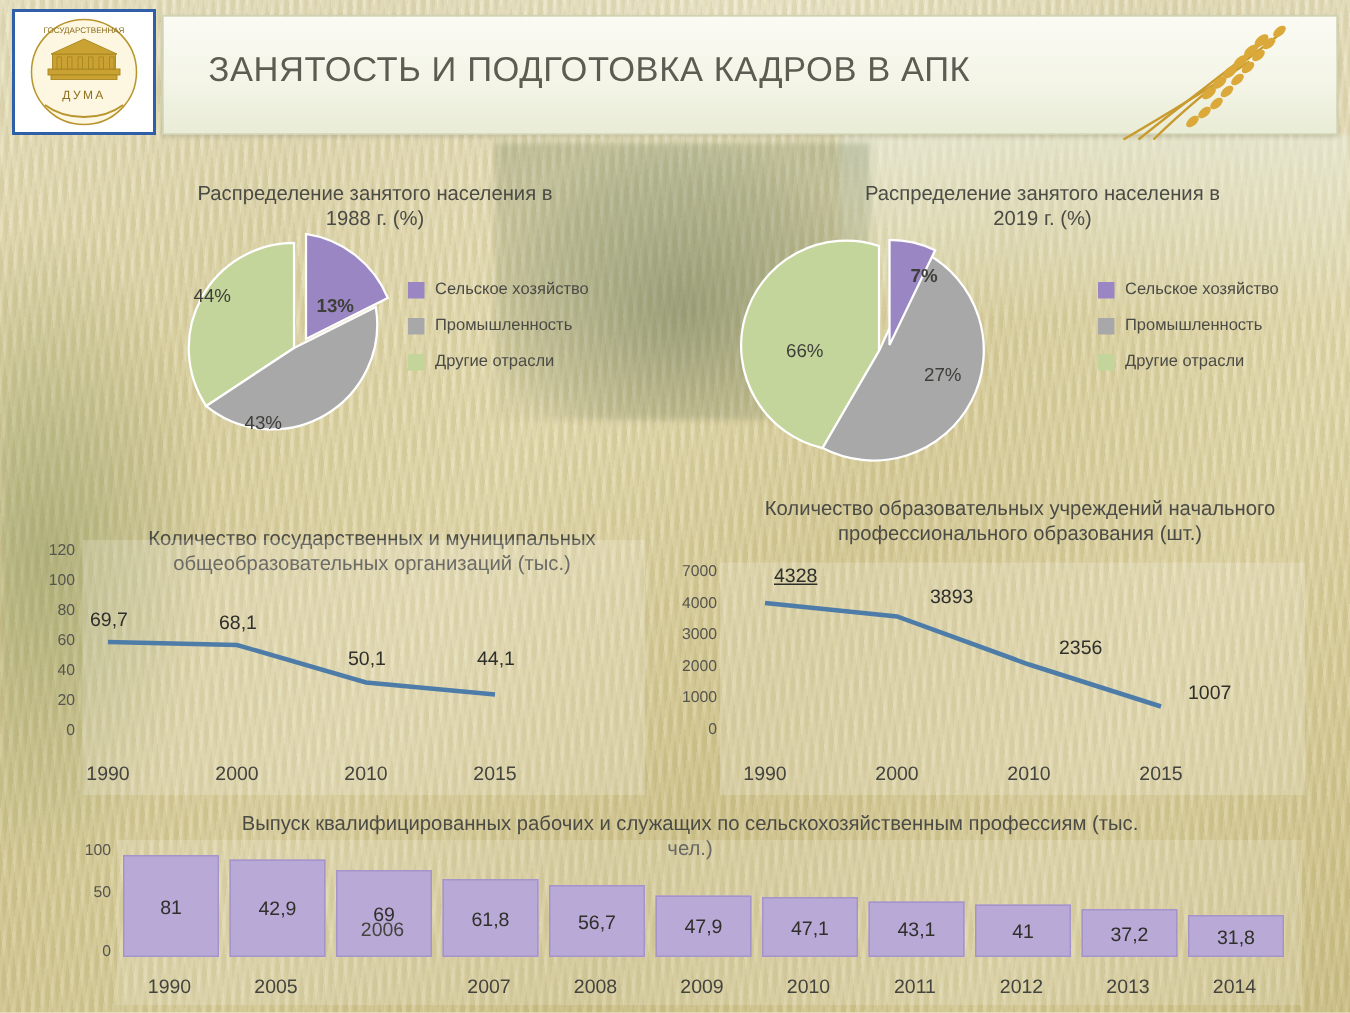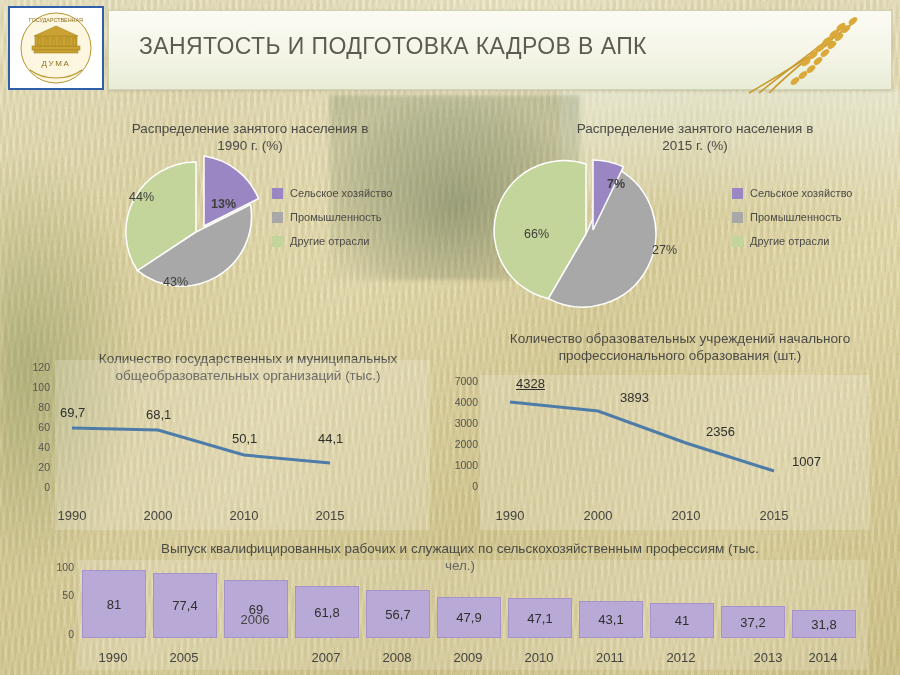--- a/index.html
+++ b/index.html
@@ -130,21 +130,21 @@
       <rect x="22" y="40" width="44" height="3"></rect>
     </g>
     <text x="44" y="56" text-anchor="middle" font-size="8" letter-spacing="1.6" fill="#8d6f1d" font-family="Liberation Sans, sans-serif">ДУМА</text>
     <g stroke="#b8952c" stroke-width="1.2" fill="none">
       <path d="M18 60 C 26 66, 36 68, 44 68"></path>
       <path d="M70 60 C 62 66, 52 68, 44 68"></path>
     </g>
   </svg>
 </div>
 
-<div class="chart-title" style="left:125px; top:120px; width:250px;">Распределение занятого населения в 1990 г. (%)</div>
+<div class="chart-title" style="left:125px; top:120px; width:250px;">Распределение занятого населения в 1988 г. (%)</div>
 
 <svg style="position:absolute; left:100px; top:148px;" width="200" height="160">
 
   <path d="M96 84 L 96 14 A 70 70 0 0 0 37.5 122.7 Z" fill="#c3d59a" stroke="#ffffff" stroke-width="1.5"></path>
 
   <path d="M96 84 L 37.5 122.7 A 70 70 0 0 0 150.5 56.6 Z" fill="#a8a8a8" stroke="#ffffff" stroke-width="1.5"></path>
 
   <path d="M104 78 L 104 8 A 70 70 0 0 1 158.5 50.6 Z" fill="#9b86c4" stroke="#ffffff" stroke-width="1.5"></path>
 </svg>
 <div class="pie-label" style="left:129px; top:190px;">44%</div>
@@ -159,32 +159,32 @@
   <div class="legend-row">
     <span class="legend-swatch" style="background:#a8a8a8"></span>
     <span class="legend-label">Промышленность</span>
   </div>
   <div class="legend-row">
     <span class="legend-swatch" style="background:#c3d59a"></span>
     <span class="legend-label">Другие отрасли</span>
   </div>
 </div>
 
-<div class="chart-title" style="left:560px; top:120px; width:270px;">Распределение занятого населения в 2015 г. (%)</div>
+<div class="chart-title" style="left:560px; top:120px; width:270px;">Распределение занятого населения в 2019 г. (%)</div>
 
 <svg style="position:absolute; left:490px; top:150px;" width="210" height="160">
 
   <path d="M96 84 L 96 14 A 70 70 0 1 0 58.4 148.7 Z" fill="#c3d59a" stroke="#ffffff" stroke-width="1.5"></path>
 
   <path d="M96 84 L 58.4 148.7 A 70 70 0 0 0 126.4 18.4 Z" fill="#a8a8a8" stroke="#ffffff" stroke-width="1.5"></path>
 
   <path d="M103 80 L 103 10 A 70 70 0 0 1 133.4 16.9 Z" fill="#9b86c4" stroke="#ffffff" stroke-width="1.5"></path>
 </svg>
 <div class="pie-label" style="left:524px; top:227px;">66%</div>
-<div class="pie-label" style="left:616px; top:243px;margin-left:36px;">27%</div>
+<div class="pie-label" style="left:616px; top:243px;">27%</div>
 <div class="pie-label" style="left:607px; top:177px; font-weight:bold;">7%</div>
 
 <div class="legend" style="left:732px; top:186px;">
   <div class="legend-row">
     <span class="legend-swatch" style="background:#9b86c4"></span>
     <span class="legend-label">Сельское хозяйство</span>
   </div>
   <div class="legend-row">
     <span class="legend-swatch" style="background:#a8a8a8"></span>
     <span class="legend-label">Промышленность</span>
@@ -249,35 +249,35 @@
 <div class="chart-title" style="left:150px; top:540px; width:620px;">Выпуск квалифицированных рабочих и служащих по сельскохозяйственным профессиям (тыс. чел.)</div>
 
 <div style="position:absolute; left:78px; top:560px; width:790px; height:110px; background:rgba(255,255,255,0.16);"></div>
 
 <div class="axis-num" style="left:48px; top:561px; width:26px;">100</div>
 <div class="axis-num" style="left:48px; top:589px; width:26px;">50</div>
 <div class="axis-num" style="left:48px; top:628px; width:26px;">0</div>
 
 <div style="position:absolute; left:80px; top:570px; width:785px; height:68px;">
   <div class="bar-cell" style="left:2px;   width:62px; height:66px;">81</div>
-  <div class="bar-cell" style="left:73px;  width:62px; height:63px;">77,4</div>
+  <div class="bar-cell" style="left:73px;  width:62px; height:63px;">42,9</div>
   <div class="bar-cell" style="left:144px; width:62px; height:56px;">69</div>
   <div class="bar-cell" style="left:215px; width:62px; height:50px;">61,8</div>
   <div class="bar-cell" style="left:286px; width:62px; height:46px;">56,7</div>
   <div class="bar-cell" style="left:357px; width:62px; height:39px;">47,9</div>
   <div class="bar-cell" style="left:428px; width:62px; height:38px;">47,1</div>
   <div class="bar-cell" style="left:499px; width:62px; height:35px;">43,1</div>
   <div class="bar-cell" style="left:570px; width:62px; height:33px;">41</div>
   <div class="bar-cell" style="left:641px; width:62px; height:30px;">37,2</div>
   <div class="bar-cell" style="left:712px; width:62px; height:26px;">31,8</div>
 </div>
 
 <div class="axis-cat" style="left:82px;  top:650px; width:62px;">1990</div>
 <div class="axis-cat" style="left:153px; top:650px; width:62px;">2005</div>
 <div class="axis-cat" style="left:224px; top:612px; width:62px;">2006</div>
 <div class="axis-cat" style="left:295px; top:650px; width:62px;">2007</div>
 <div class="axis-cat" style="left:366px; top:650px; width:62px;">2008</div>
 <div class="axis-cat" style="left:437px; top:650px; width:62px;">2009</div>
 <div class="axis-cat" style="left:508px; top:650px; width:62px;">2010</div>
 <div class="axis-cat" style="left:579px; top:650px; width:62px;">2011</div>
 <div class="axis-cat" style="left:650px; top:650px; width:62px;">2012</div>
-<div class="axis-cat" style="left:721px; top:650px; width:62px;margin-left:16px;">2013</div>
+<div class="axis-cat" style="left:721px; top:650px; width:62px;">2013</div>
 <div class="axis-cat" style="left:792px; top:650px; width:62px;">2014</div>
 
 </body></html>

